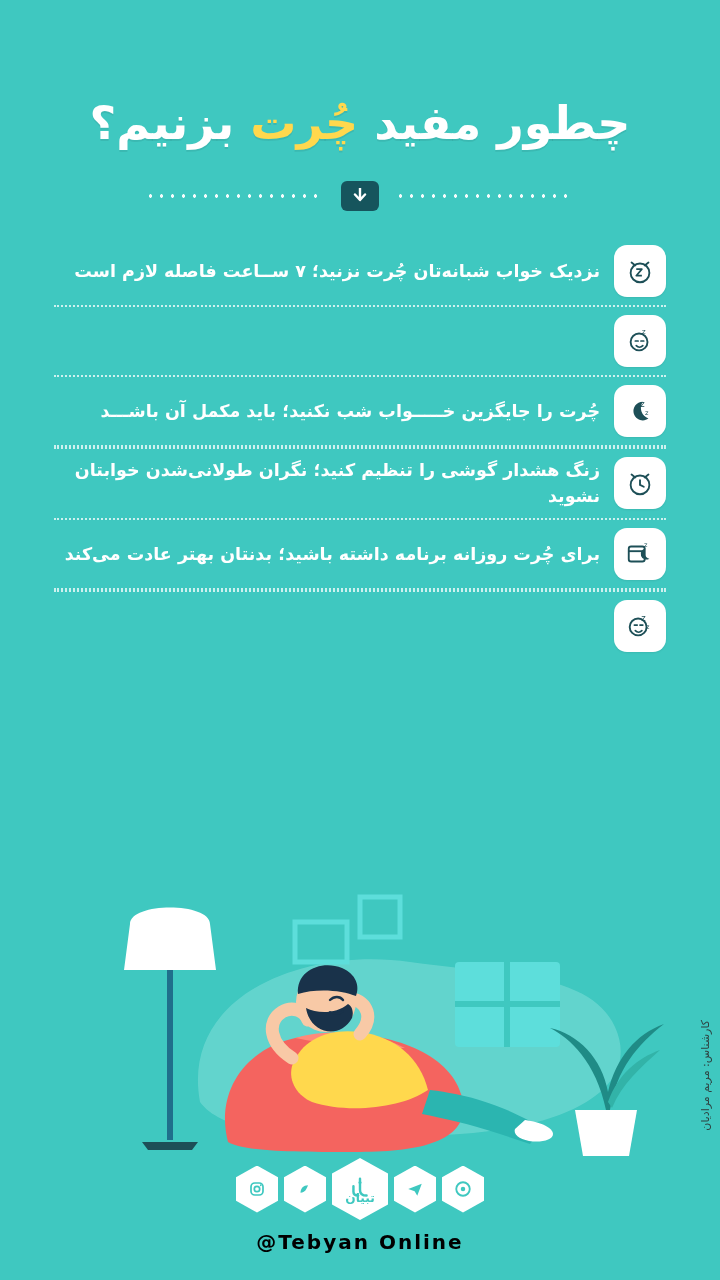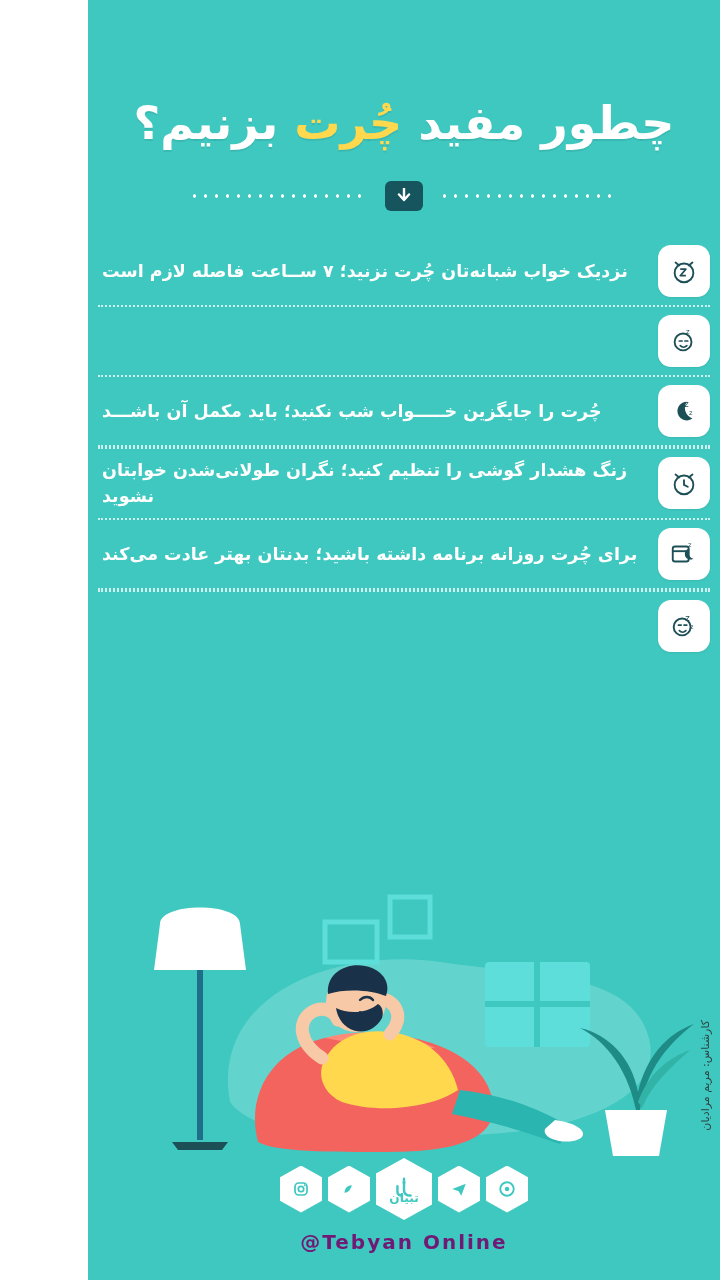--- a/index.html
+++ b/index.html
@@ -3,21 +3,21 @@
 <meta charset="utf-8">
 <style>
   * { box-sizing: border-box; margin: 0; padding: 0; }
   html, body {
     width: 720px; height: 1280px;
     background: #ffffff;
     font-family: "DejaVu Sans", "Liberation Sans", sans-serif;
   }
   .poster {
     position: relative;
-    width: 632px; height: 1280px;
+    width: 720px; height: 1280px;
     background: #3fc8c0;
     overflow: hidden;
   }
   
   .title-wrap {
     margin-top: 96px;
     text-align: center;
     direction: rtl;
   }
   .title {
@@ -71,21 +71,21 @@
     flex: 0 0 auto;
     width: 52px; height: 52px;
     background: #ffffff;
     border-radius: 13px;
     display: flex; align-items: center; justify-content: center;
     box-shadow: 0 1px 2px rgba(0,0,0,.08);
   }
   .badge svg { display: block; }
   .row-text {
     flex: 1 1 auto;
-    text-align: left;
+    text-align: right;
     color: #ffffff;
     font-size: 17.5px;
     font-weight: bold;
     line-height: 1.5;
     padding-left: 4px;
   }
   .sep {
     height: 0;
     border-top: 2px dotted rgba(255,255,255,.75);
     width: 612px;
@@ -130,21 +130,21 @@
   .hex {
     width: 42px; height: 47px;
     background: #ffffff;
     clip-path: polygon(50% 0%, 100% 25%, 100% 75%, 50% 100%, 0% 75%, 0% 25%);
     display: flex; align-items: center; justify-content: center;
     color: #c2410c;
   }
   .hex.big { width: 56px; height: 62px; }
   .hex svg { display: block; }
   .brand-text {
-    color: #701a75;
+    color: #000000;
     font-size: 20px;
     font-weight: bold;
     letter-spacing: 2px;
     direction: ltr;
   }
   .brand-fa { font-size: 13px; font-weight: bold; }
 </style>
 </head>
 <body>
 

